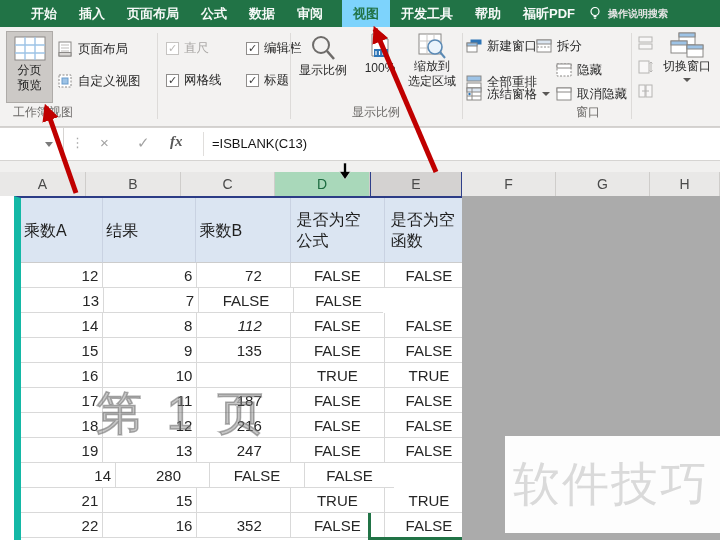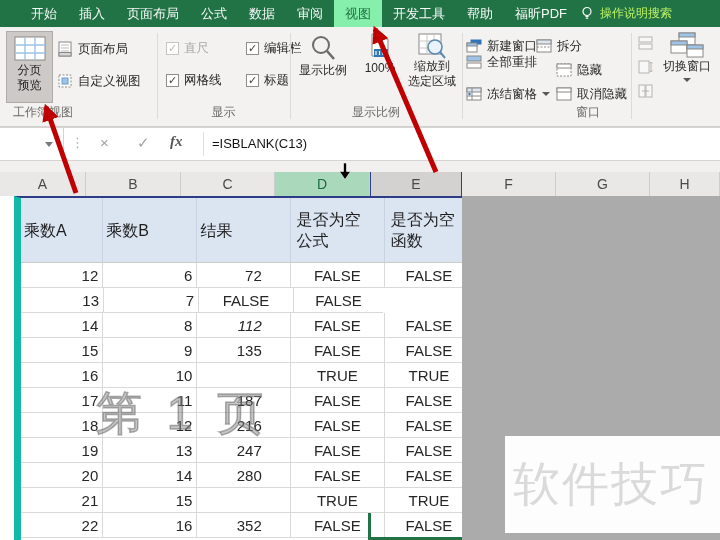--- a/index.html
+++ b/index.html
@@ -1,25 +1,25 @@
 <!DOCTYPE html>
 <html><head>
 <meta charset="utf-8">
 <style>
   html,body{margin:0;padding:0;background:#fff;}
   #screen{position:relative;width:720px;height:540px;overflow:hidden;
     font-family:"Liberation Sans",sans-serif;background:#fff;}
 
   
   .tabbar{position:absolute;left:0;top:0;width:720px;height:27px;background:#217346;
-    display:flex;align-items:stretch;padding-left:20px;box-sizing:border-box;}
+    display:flex;align-items:stretch;padding-left:20px;box-sizing:border-box;font-weight:bold;}
   .tab{color:rgba(255,255,255,.96);font-size:13px;display:flex;align-items:center;
     padding:0 11px;white-space:nowrap;}
-  .tab.active{background:#86efac;color:#217346;}
-  .tab-search{display:flex;align-items:center;gap:6px;color:#bef264;font-size:12px;
+  .tab.active{background:#7dd3fc;color:#217346;margin-left:8px;}
+  .tab-search{display:flex;align-items:center;gap:6px;color:#e5e5e5;font-size:10px;
     margin-left:2px;white-space:nowrap;}
 
   
   .ribbon{position:absolute;left:0;top:27px;width:720px;height:100px;background:#f3f2f1;
     border-bottom:1px solid #d2d0ce;box-sizing:border-box;}
   .rsep{position:absolute;top:6px;width:1px;height:86px;background:#dddbd9;}
   .grouplabel{position:absolute;top:77px;font-size:12px;color:#6d6b69;text-align:center;}
   .bigbtn{position:absolute;left:6px;top:4px;width:47px;height:72px;background:#ccc9c6;
     border:1px solid #aeaba8;box-sizing:border-box;display:flex;flex-direction:column;
     align-items:center;font-size:12px;color:#1f1f1f;line-height:15px;text-align:center;}
@@ -160,21 +160,20 @@
         </div>
         <div class="cb" style="left: 166px; top: 45px;">
           <span class="box">✓</span>
           <span>网格线</span>
         </div>
         <div class="cb" style="left: 246px; top: 45px;">
           <span class="box">✓</span>
           <span>标题</span>
         </div>
       </div>
-    <div class="grouplabel" style="left:157px;width:133px">显示</div>
     <div class="rsep" style="left:290px"></div>
 
     <div class="vbtn" style="left:294px;top:6px;width:58px">
       <svg width="28" height="30" viewBox="0 0 28 30">
         <circle cx="12" cy="12" r="8" fill="none" stroke="#6d6b69" stroke-width="2"></circle>
         <path d="M18 18 L25 26" stroke="#6d6b69" stroke-width="2.5"></path>
       </svg>
       <span>显示比例</span>
     </div>
     <div class="vbtn" style="left:356px;top:6px;width:48px">
@@ -200,21 +199,21 @@
     <div class="rsep" style="left:462px"></div>
 
     <div class="ritem" style="left:466px;top:10px">
       <svg width="16" height="14" viewBox="0 0 16 14">
         <rect x="1" y="4" width="10" height="9" fill="#fff" stroke="#8a8886"></rect>
         <rect x="5" y="1" width="10" height="4" fill="#2e75b6" stroke="#2e75b6"></rect>
         <rect x="1" y="4" width="10" height="3" fill="#9dc3e6" stroke="#8a8886"></rect>
       </svg>
       <span>新建窗口</span>
     </div>
-    <div class="ritem" style="left:466px;top:26px">
+    <div class="ritem" style="left:466px;top:46px">
       <svg width="16" height="14" viewBox="0 0 16 14">
         <rect x="1" y="1" width="14" height="5" fill="#9dc3e6" stroke="#8a8886"></rect>
         <rect x="1" y="8" width="14" height="5" fill="#fff" stroke="#8a8886"></rect>
       </svg>
       <span>全部重排</span>
     </div>
     <div class="ritem" style="left:466px;top:58px">
       <svg width="16" height="14" viewBox="0 0 16 14">
         <rect x="1" y="1" width="14" height="12" fill="#fff" stroke="#8a8886"></rect>
         <rect x="1" y="1" width="14" height="4" fill="#dce6f1" stroke="#8a8886"></rect>
@@ -302,25 +301,25 @@
       <div class="ch" style="width: 94px;">F</div>
       <div class="ch" style="width: 94px;">G</div>
       <div class="ch" style="width: 70px;">H</div>
     </div>
 
   <div class="printarea">
     <div class="thead-row">
         <div class="th c0" style="width: 83px;">
           <div>乘数A</div>
         </div>
+        <div class="th c2" style="width: 94px;">
+          <div>结果</div>
+        </div>
         <div class="th c1" style="width: 95px;">
           <div>乘数B</div>
-        </div>
-        <div class="th c2" style="width: 94px;">
-          <div>结果</div>
         </div>
         <div class="th c3" style="width: 95px;">
           <div>是否为空</div>
           <div>公式</div>
         </div>
         <div class="th c4" style="width: 89px;">
           <div>是否为空</div>
           <div>函数</div>
         </div>
       </div>
@@ -374,21 +373,20 @@
           <div class="td c4" style="width: 89px;">FALSE</div>
         </div>
         <div class="drow">
           <div class="td c0" style="width: 83px;">19</div>
           <div class="td c1" style="width: 95px;">13</div>
           <div class="td c2" style="width: 94px;">247</div>
           <div class="td c3" style="width: 95px;">FALSE</div>
           <div class="td c4" style="width: 89px;">FALSE</div>
         </div>
         <div class="drow">
-          <div class="td c0" style="width: 83px;">20</div>
           <div class="td c1" style="width: 95px;">14</div>
           <div class="td c2" style="width: 94px;">280</div>
           <div class="td c3" style="width: 95px;">FALSE</div>
           <div class="td c4" style="width: 89px;">FALSE</div>
         </div>
         <div class="drow">
           <div class="td c0" style="width: 83px;">21</div>
           <div class="td c1" style="width: 95px;">15</div>
           <div class="td c2" style="width: 94px;"></div>
           <div class="td c3" style="width: 95px;">TRUE</div>

